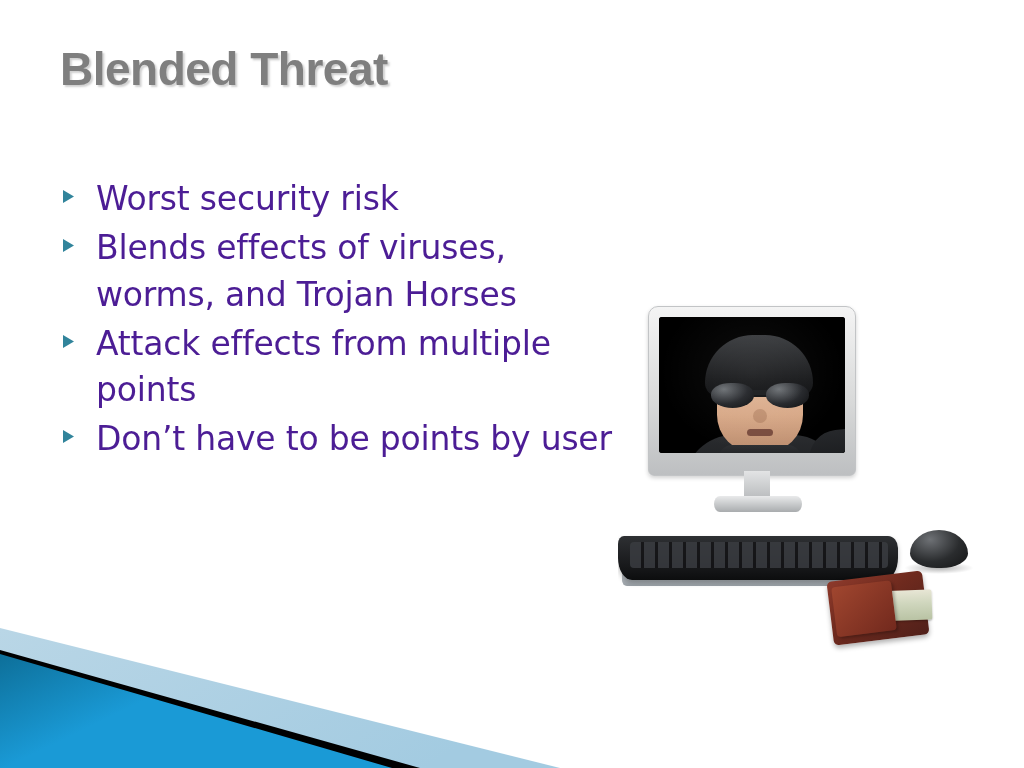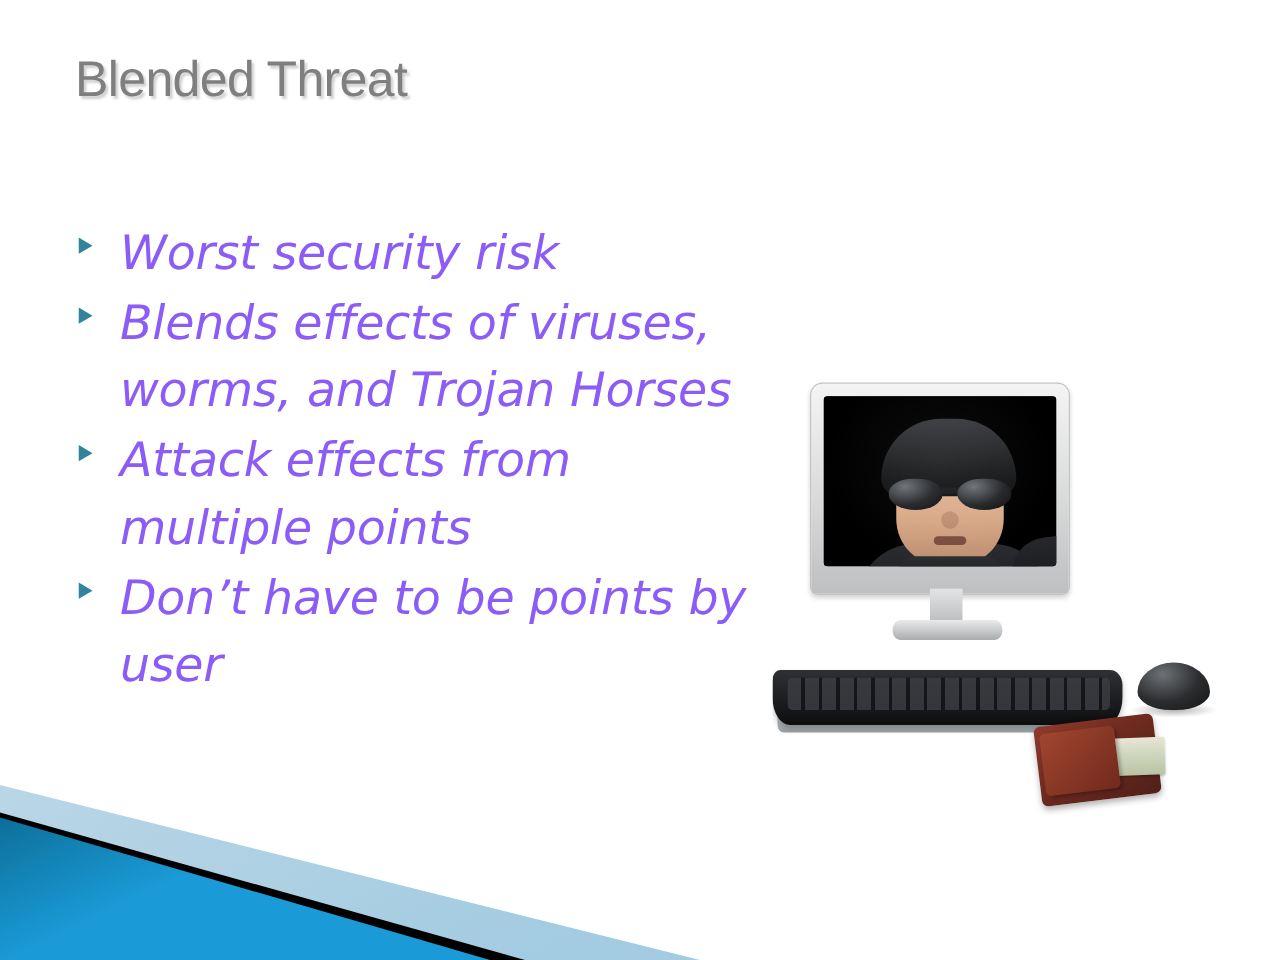--- a/index.html
+++ b/index.html
@@ -20,22 +20,22 @@
     inset: 0;
     background: #ffffff;
     overflow: hidden;
   }
 
   
   .slide-title {
     position: absolute;
     left: 60px;
     top: 42px;
-    font-size: 40px;
-    font-weight: normal;
+    font-size: 46px;
+    font-weight: bold;
     color: #7f7f7f;
     letter-spacing: -0.5px;
     text-shadow: 2px 2px 2px rgba(150,150,150,0.45);
     white-space: nowrap;
   }
 
   
   .body-list {
     position: absolute;
     left: 62px;
@@ -54,26 +54,25 @@
     flex: 0 0 auto;
     width: 34px;
     padding-top: 13px;
     font-size: 19px;
     line-height: 1;
     color: #31849b;
   }
   .bullet-marker svg { display: block; }
   .bullet-text {
     flex: 1 1 auto;
-    font-size: 38px;
+    font-size: 33px;
     line-height: 1.42;
-    color: #8b5cf6;
+    color: #4c1d95;
     font-family: "DejaVu Sans", sans-serif;
     letter-spacing: -0.2px;
-    font-style: italic;
   }
 
   
   .photo {
     position: absolute;
     left: 618px;
     top: 258px;
     width: 356px;
     height: 400px;
     overflow: hidden;

